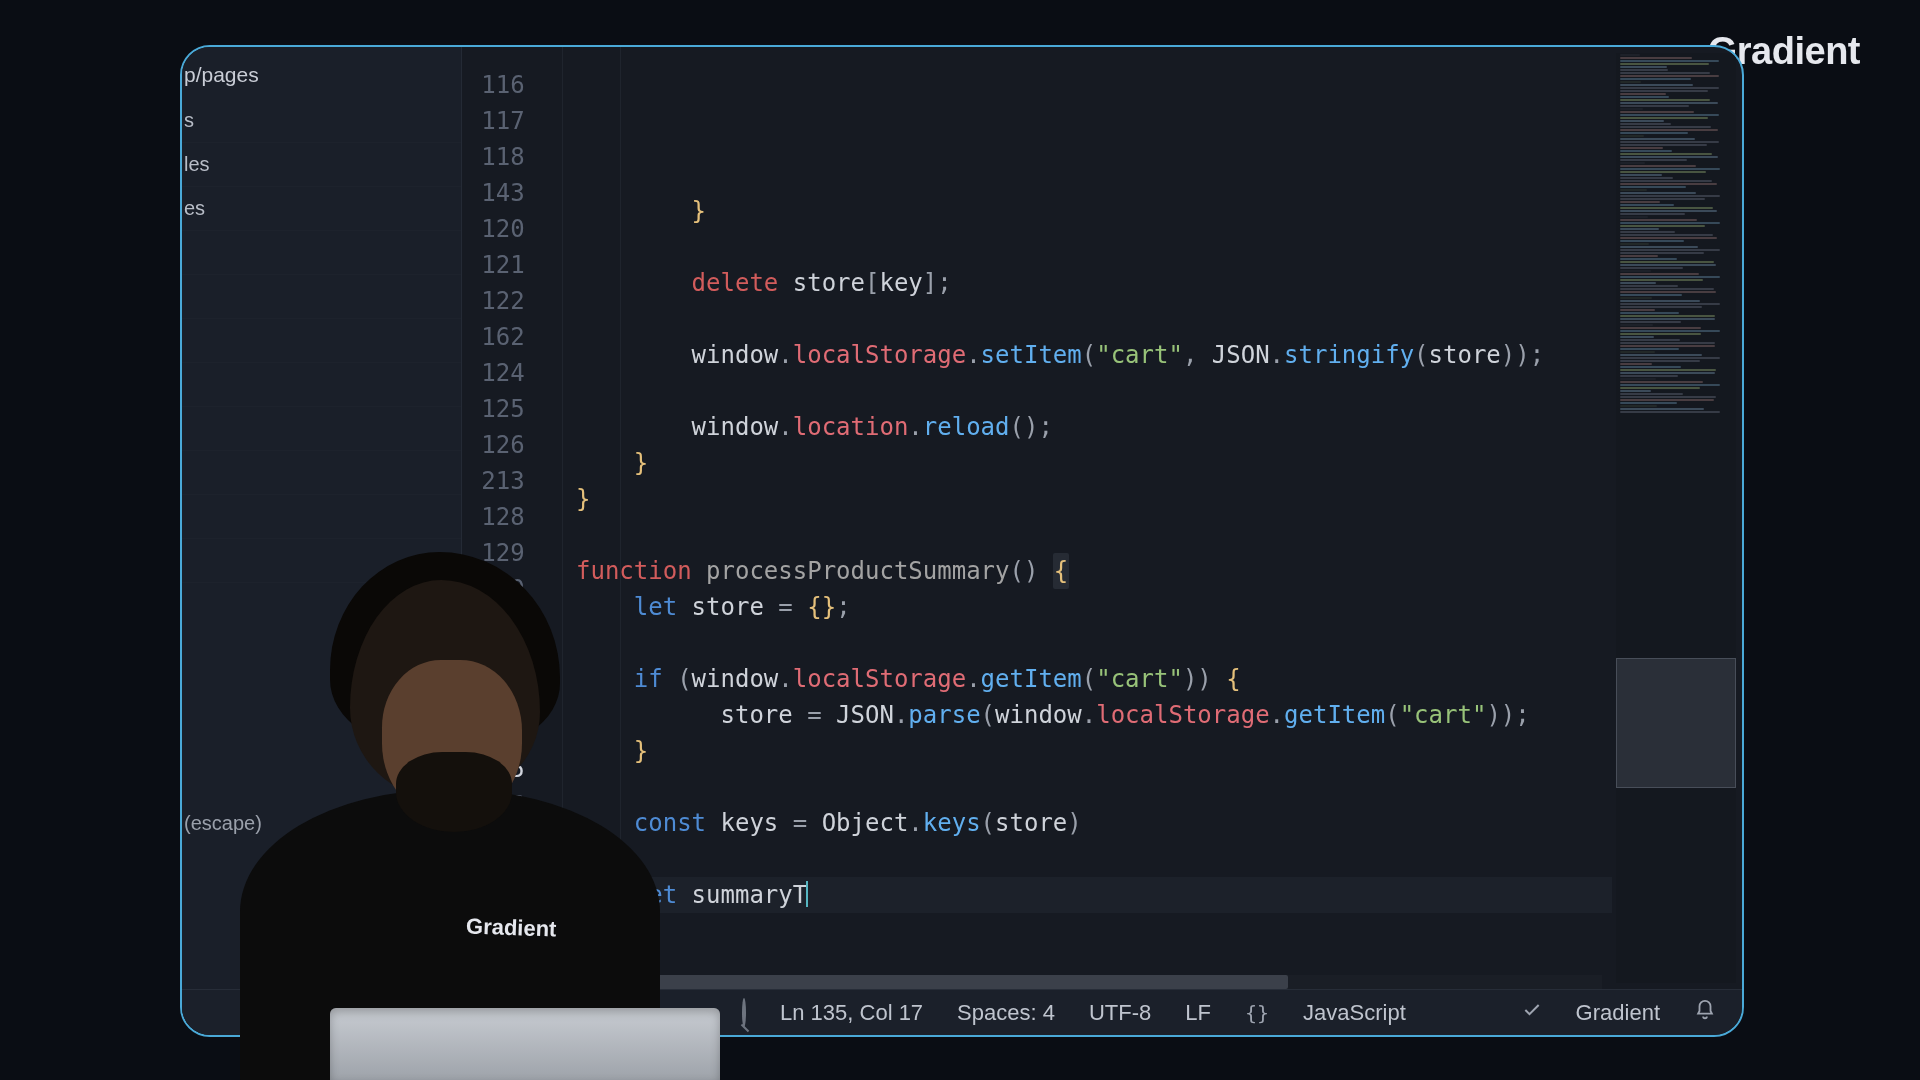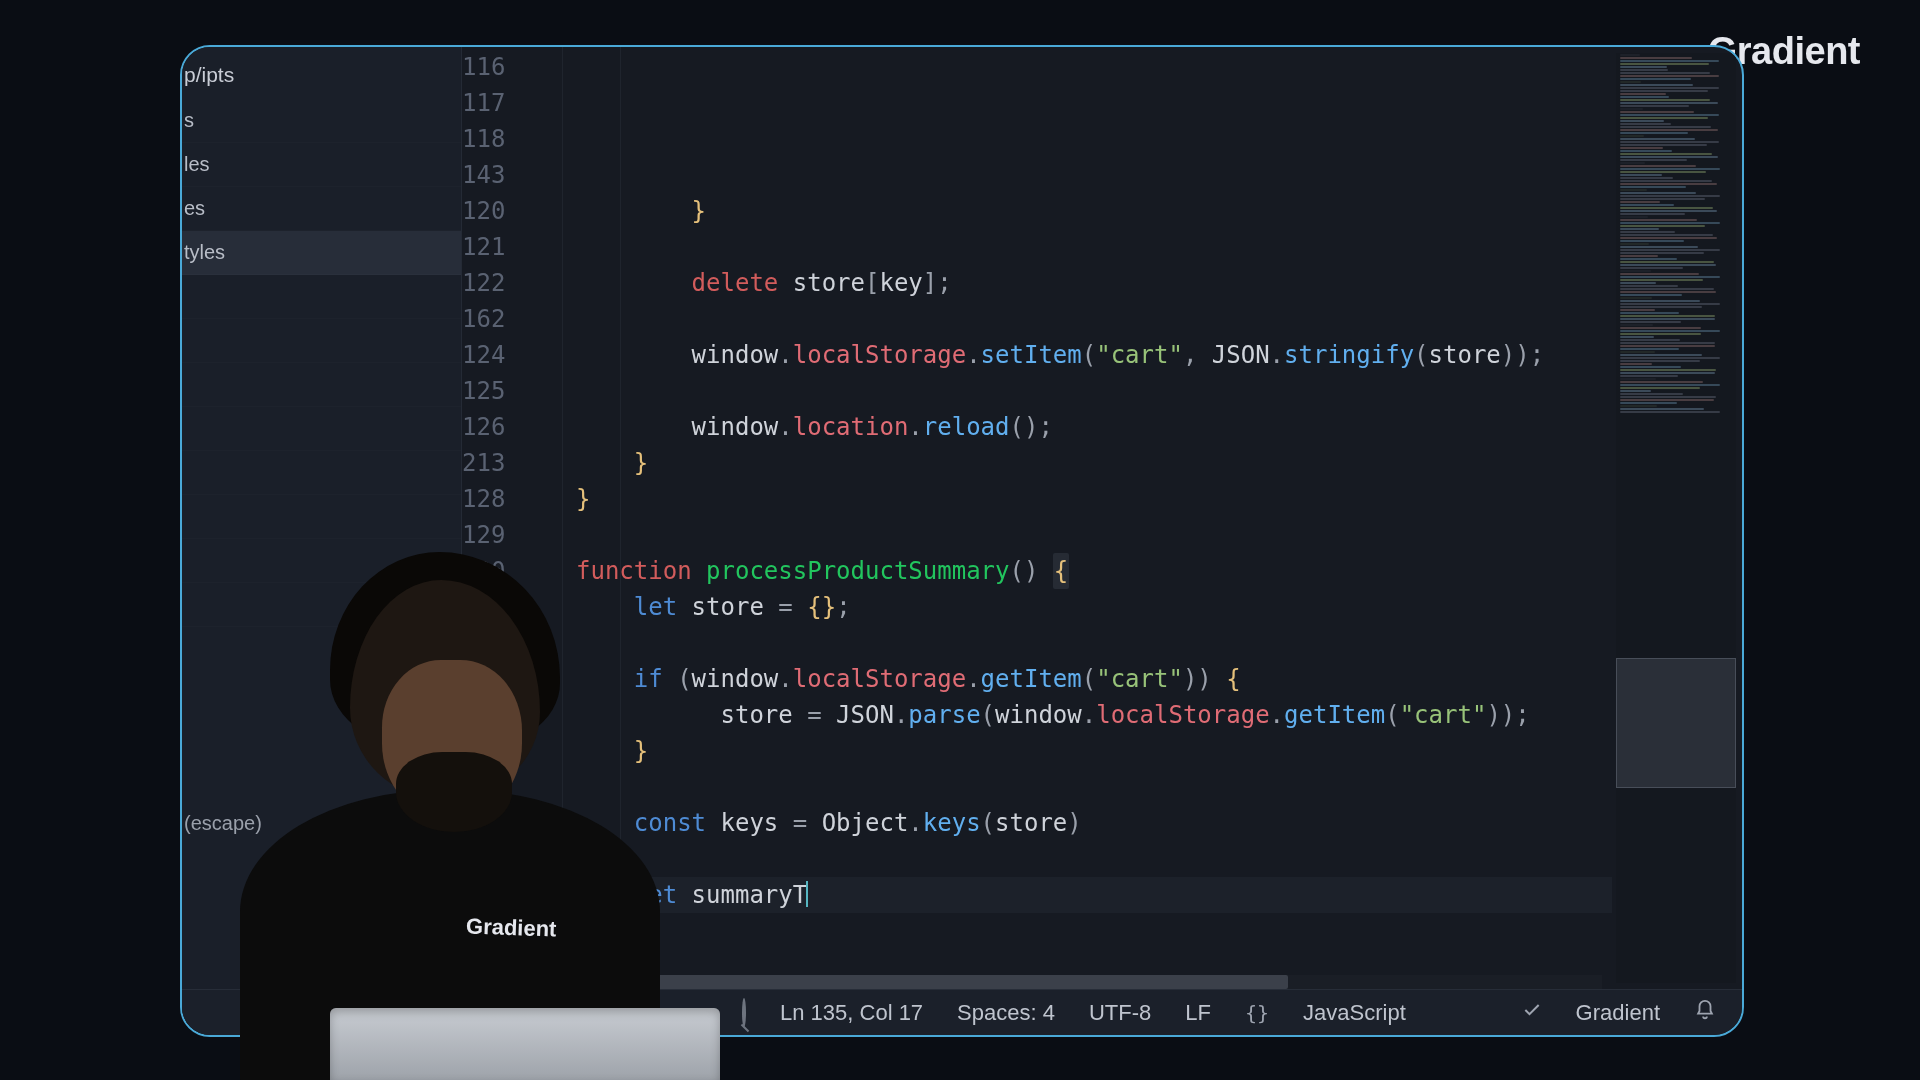--- a/index.html
+++ b/index.html
@@ -78,23 +78,23 @@
     top: 0;
     left: 280px;
     right: 130px;
     height: calc(100% - 46px);
     display: flex;
     font-size: 24px;
     line-height: 36px;
   }
   .gutter {
     width: 96px;
-    text-align: left;
+    text-align: center;
     padding-right: 14px;
-    padding-top: 2px;
+    padding-top: 20px;
     color: #5a6272;
     user-select: none;
   }
   .gutter-line.active {
     color: #d0d4dc;
   }
   .code {
     flex: 1;
     padding-left: 18px;
     padding-top: 2px;
@@ -113,21 +113,21 @@
     top: 0;
     bottom: 0;
     width: 1px;
     background: rgba(120,130,150,0.10);
     pointer-events:none;
   }
   
   .kw   { color: #d25c5c; }        
   .kw-blue { color: #4e8bd4; }     
   .ident { color: #cfd3da; }
-  .func  { color: #22c55e; margin-top: 20px; }
+  .func  { color: #a3a3a3; margin-top: 20px; }
   .method{ color: #61afef; }
   .str   { color: #98c379; }
   .punct { color: #9aa0ab; }
   .brace { color: #e5c07b; }
   .param { color: #d19a66; }
   .var2  { color: #e06c75; }
   .cursor {
     display:inline-block;
     width:2px;
     height:26px;
@@ -317,26 +317,25 @@
   .bell-icon svg { width:22px;height:22px; }
 </style>
 </head>
 <body>
 
 <div class="brand">Gradient</div>
 
 <div class="editor-window">
 
   <div class="sidebar">
-    <div class="sidebar-header">p/ipts</div>
+    <div class="sidebar-header">p/pages</div>
     <div id="sidebar-items">
         <div class="sidebar-item">s</div>
         <div class="sidebar-item">les</div>
         <div class="sidebar-item">es</div>
-        <div class="sidebar-item selected">tyles</div>
         <div class="sidebar-item" style="height: 44px;"></div>
         <div class="sidebar-item" style="height: 44px;"></div>
         <div class="sidebar-item" style="height: 44px;"></div>
         <div class="sidebar-item" style="height: 44px;"></div>
         <div class="sidebar-item" style="height: 44px;"></div>
         <div class="sidebar-item" style="height: 44px;"></div>
         <div class="sidebar-item" style="height: 44px;"></div>
         <div class="sidebar-item" style="height: 44px;"></div>
       </div>
     <div class="sidebar-help">(escape)</div>

